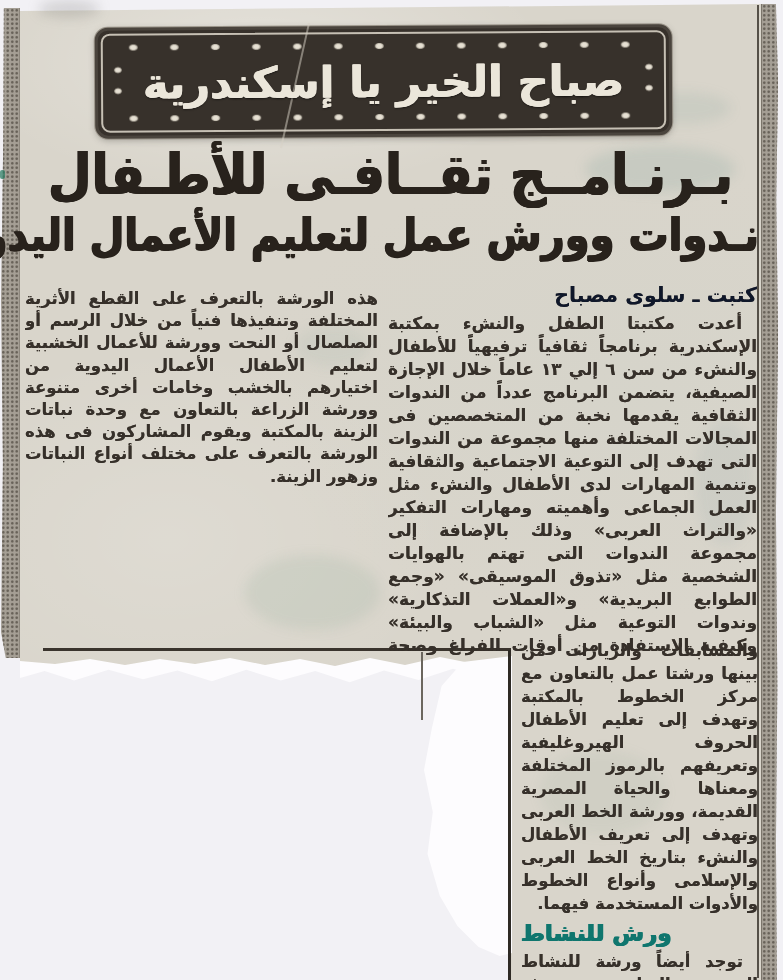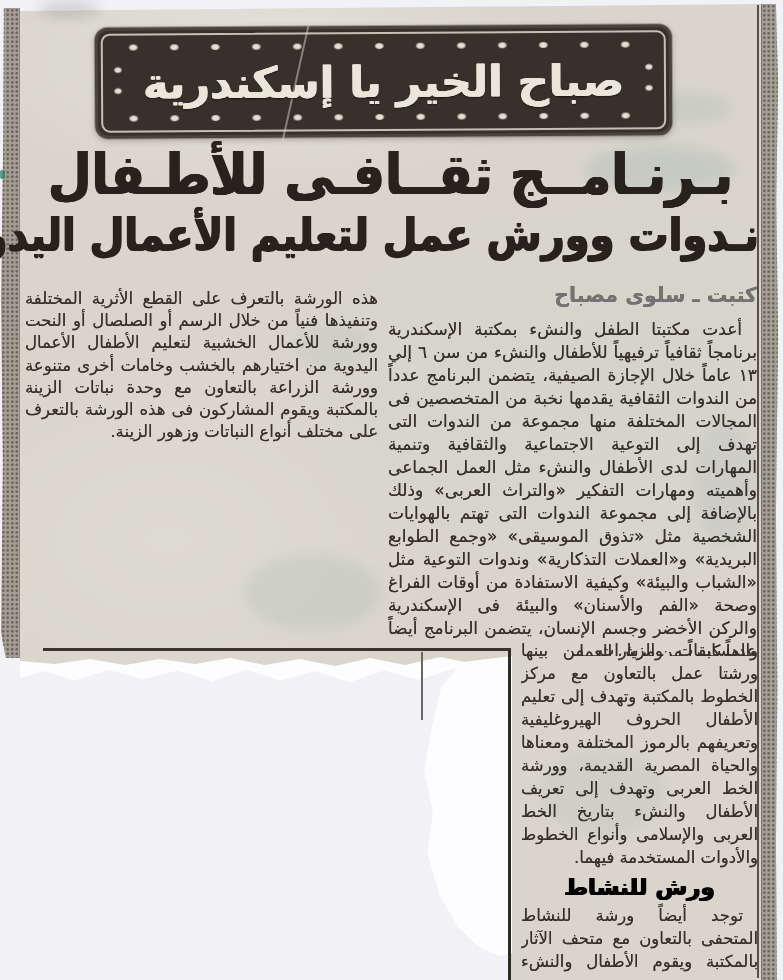--- a/index.html
+++ b/index.html
@@ -69,25 +69,25 @@
     text-shadow:.8px 0 0 currentColor,-.8px 0 0 currentColor,0 .5px 0 currentColor;}
   .headline-1{top:142px;font-size:50px;transform:scaleY(1.12);transform-origin:top;}
   .headline-2{top:209px;font-size:40px;transform:scaleY(1.12);transform-origin:top;}
 
   
   .textblock{direction:rtl;color:var(--ink);z-index:6;overflow:hidden;
     text-align:justify;text-shadow:0 0 .5px rgba(45,38,31,.75);}
   .col-left{left:25px;top:288px;width:353px;height:368px;font-size:16.5px;line-height:22.2px;}
   .col-right-upper{left:388px;top:284px;width:369px;height:372px;font-size:17px;line-height:23px;}
   .col-right-lower{left:521px;top:639px;width:237px;height:341px;font-size:16.5px;line-height:23px;}
-  .textblock p{text-indent:15px;margin-bottom:1px;}
+  .textblock p{text-indent:15px;margin-bottom:1px;font-weight:bold;}
   .textblock p.no-indent{text-indent:0;}
-  .byline{font-size:20.5px;font-weight:bold;text-align:right;padding-left:28px;margin-bottom:11px;
-    color:#737373;letter-spacing:.5px;}
-  .subhead{font-size:23px;font-weight:bold;text-align:center;margin:7px 0 5px;color:#000000;
+  .byline{font-size:20.5px;font-weight:bold;text-align:right;padding-left:28px;margin-bottom:5px;
+    color:#0f172a;letter-spacing:.5px;}
+  .subhead{font-size:23px;font-weight:bold;text-align:left;margin:7px 0 5px;color:#0f766e;
     text-shadow:.7px 0 0 currentColor,-.7px 0 0 currentColor;}
 
   
   .ghost{position:absolute;border-radius:50%;filter:blur(6px);z-index:4;pointer-events:none;}
   .g1{left:585px;top:146px;width:150px;height:46px;background:rgba(108,152,140,.16);}
   .g2{left:636px;top:92px;width:95px;height:32px;background:rgba(108,152,140,.12);}
   .g3{left:245px;top:555px;width:135px;height:75px;background:rgba(118,158,128,.13);}
   .g4{left:295px;top:325px;width:75px;height:42px;background:rgba(128,158,148,.10);}
   .g5{left:695px;top:420px;width:60px;height:125px;background:rgba(118,148,158,.10);}
   .g6{left:540px;top:750px;width:125px;height:85px;background:rgba(122,152,138,.09);}

